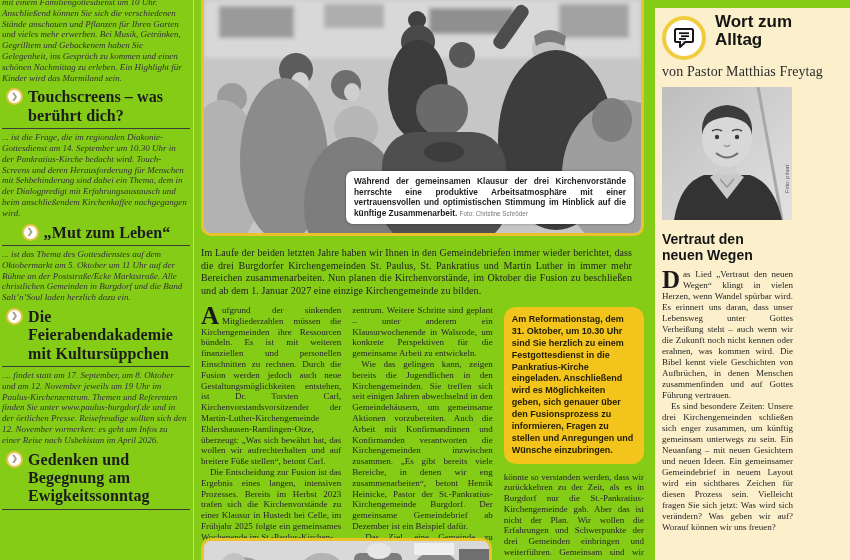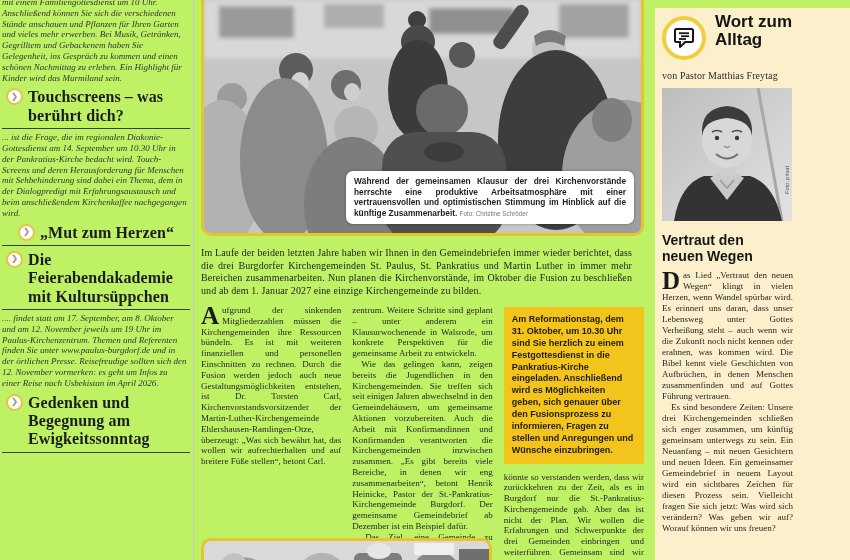--- a/index.html
+++ b/index.html
@@ -1,16 +1,16 @@
 <!DOCTYPE html>
 <html lang="de"><head>
 <meta charset="utf-8">
 <style>
   html,body{margin:0;padding:0;background:#888;}
-  .page{position:relative;width:850px;height:560px;background:#bef264;overflow:hidden;
+  .page{position:relative;width:850px;height:560px;background:#84cc16;overflow:hidden;
         font-family:"Liberation Serif","DejaVu Serif",serif;color:#222;}
 
   
   .left-col{position:absolute;left:0;top:0;width:190px;height:560px;padding:0 0 0 2px;box-sizing:border-box;}
   .sb-section{margin-top:-3px;}
   .sb-section + .sb-section{margin-top:4px;}
   .sb-head{display:flex;justify-content:center;align-items:flex-start;gap:5px;margin:5px 4px 0 4px;}
   .chev-circle{flex:0 0 auto;width:13px;height:13px;border:2px solid #e5c44c;border-radius:50%;
                display:flex;align-items:center;justify-content:center;background:#fff;}
   .chev-circle span{font-size:8px;line-height:1;color:#a39c8c;font-family:"Liberation Sans",sans-serif;font-weight:bold;}
@@ -29,36 +29,36 @@
   .caption-box{position:absolute;right:7px;bottom:9px;width:272px;background:#ffffff;border-radius:7px;
                padding:5px 8px 5px 8px;font-family:"Liberation Sans",sans-serif;font-size:8.3px;
                font-weight:bold;line-height:1.3;color:#1d1d1d;text-align:justify;box-shadow:0 0 3px rgba(0,0,0,.35);}
   .caption-credit{font-weight:normal;font-size:6.3px;color:#777;white-space:nowrap;}
   .intro{margin:11px 12px 0 0;font-size:10px;line-height:1.25;text-align:justify;color:#1e1e1e;letter-spacing:.1px;}
   .cols{display:flex;gap:11px;margin-top:8px;height:258px;overflow:hidden;}
   .mcol{flex:1 1 0;min-width:0;}
   .mcol p{margin:0;font-size:9px;line-height:1.2;text-align:justify;color:#262626;}
   .mcol p.pind{text-indent:9px;}
   .dropcap{float:left;font-size:25px;line-height:20px;font-weight:bold;padding:1px 3px 0 0;color:#1a1a1a;}
-  .info-box{background:#f2c41c;border-radius:2px;padding:7px 8px;margin:2px 0 8px 0;
+  .info-box{background:#f2c41c;border-radius:12px;padding:7px 8px;margin:2px 0 8px 0;
             font-family:"Liberation Sans",sans-serif;font-size:9px;font-weight:bold;line-height:1.32;
             color:#201c00;}
   .bottom-photo{position:absolute;left:0;top:538px;width:285px;height:60px;margin:0;
                 border:3px solid #e9c32a;border-bottom:none;border-radius:10px 10px 0 0;overflow:hidden;background:#d6d6d6;}
   .bottom-photo svg{position:absolute;inset:0;width:100%;height:100%;}
 
   
   .right-col{position:absolute;left:655px;top:8px;width:195px;height:560px;background:#fbf0cb;
              box-sizing:border-box;padding:5px 0 0 7px;}
   .wza-head{display:flex;align-items:flex-start;gap:9px;}
   .icon-circle{flex:0 0 auto;width:36px;height:36px;margin-top:3px;border:4px solid #f0cd3e;border-radius:50%;
                background:#fff;display:flex;align-items:center;justify-content:center;}
   .wza-title{margin:0;font-family:"Liberation Sans",sans-serif;font-weight:bold;font-size:17px;
              line-height:1.08;color:#141414;width:95px;}
-  .byline{margin-top:10px;font-size:10px;color:#2b2b2b;letter-spacing:.1px;}
+  .byline{margin-top:4px;font-size:14px;color:#2b2b2b;letter-spacing:.1px;}
   .portrait{position:relative;margin:7px 0 0 0;width:130px;height:133px;background:#c9c9c9;overflow:visible;}
   .portrait svg{position:absolute;left:0;top:0;width:130px;height:133px;}
   .rot-credit{position:absolute;right:-9px;bottom:38px;transform:rotate(-90deg);transform-origin:center;
               font-family:"Liberation Sans",sans-serif;font-size:5.6px;color:#555;}
   .rs-heading{margin:12px 0 6px 0;font-family:"Liberation Sans",sans-serif;font-weight:bold;
               font-size:14px;line-height:1.12;color:#151515;width:112px;}
   .rs-body p{margin:0;width:131px;font-size:9px;line-height:1.22;text-align:justify;color:#262626;}
   .rs-body p.pind{text-indent:9px;}
 </style>
 </head>
@@ -81,23 +81,24 @@
       </div>
       <hr class="sb-rule">
       <p class="sb-body">... ist die Frage, die im regionalen Diakonie-Gottesdienst am 14. September um 10.30 Uhr in der Pankratius-Kirche bedacht wird. Touch-Screens und deren Herausforderung für Menschen mit Sehbehinderung sind dabei ein Thema, dem in der Dialogpredigt mit Erfahrungsaustausch und beim anschließendem Kirchenkaffee nachgegangen wird.</p>
     </div>
 
     <div class="sb-section">
       <div class="sb-head">
         <span class="chev-circle">
             <span>❯</span>
           </span>
-        <h3>„Mut zum Herzen“</h3>
-      </div>
-      <hr class="sb-rule">
+        <h3>„Mut zum Leben“</h3>
+      </div>
+      <hr class="sb-rule">
+      <p class="sb-body">... ist das Thema des Gottesdienstes auf dem Oktobermarkt am 5. Oktober um 11 Uhr auf der Bühne an der Poststraße/Ecke Marktstraße. Alle christlichen Gemeinden in Burgdorf und die Band Salt’n’Soul laden herzlich dazu ein.</p>
     </div>
 
     <div class="sb-section">
       <div class="sb-head">
         <span class="chev-circle">
             <span>❯</span>
           </span>
         <h3>Die Feierabendakademie mit Kultursüppchen</h3>
       </div>
       <hr class="sb-rule">
@@ -176,20 +177,21 @@
         <span>Während der gemeinsamen Klausur der drei Kirchenvorstände herrschte eine produktive Arbeitsatmosphäre mit einer vertrauensvollen und optimistischen Stimmung im Hinblick auf die künftige Zusammenarbeit.</span>
         <span class="caption-credit">Foto: Christine Schröder</span>
       </figcaption>
     </figure>
 
     <p class="intro">Im Laufe der beiden letzten Jahre haben wir Ihnen in den Gemeindebriefen immer wieder berichtet, dass die drei Burgdorfer Kirchengemeinden St. Paulus, St. Pankratius und Martin Luther in immer mehr Bereichen zusammenarbeiten. Nun planen die Kirchenvorstände, im Oktober die Fusion zu beschließen und ab dem 1. Januar 2027 eine einzige Kirchengemeinde zu bilden.</p>
 
     <div class="cols">
       <div class="mcol">
         <p><span class="dropcap">A</span><span>ufgrund der sinkenden Mitgliederzahlen müssen die Kirchengemeinden ihre Ressourcen bündeln. Es ist mit weiteren finanziellen und personellen Einschnitten zu rechnen. Durch die Fusion werden jedoch auch neue Gestaltungsmöglichkeiten entstehen, ist Dr. Torsten Carl, Kirchenvorstandsvorsitzender der Martin-Luther-Kirchengemeinde Ehlershausen-Ramlingen-Otze, überzeugt: „Was sich bewährt hat, das wollen wir aufrechterhalten und auf breitere Füße stellen“, betont Carl.</span></p>
+        <p class="pind">Die Entscheidung zur Fusion ist das Ergebnis eines langen, intensiven Prozesses. Bereits im Herbst 2023 trafen sich die Kirchenvorstände zu einer Klausur in Hustedt bei Celle, im Frühjahr 2025 folgte ein gemeinsames Wochenende im St.-Paulus-Kirchen-</p>
       </div>
       <div class="mcol">
         <p>zentrum. Weitere Schritte sind geplant – unter anderem ein Klausurwochenende in Walsrode, um konkrete Perspektiven für die gemeinsame Arbeit zu entwickeln.</p>
         <p class="pind">Wie das gelingen kann, zeigen bereits die Jugendlichen in den Kirchengemeinden. Sie treffen sich seit einigen Jahren abwechselnd in den Gemeindehäusern, um gemeinsame Aktionen vorzubereiten. Auch die Arbeit mit Konfirmandinnen und Konfirmanden verantworten die Kirchengemeinden inzwischen zusammen. „Es gibt bereits viele Bereiche, in denen wir eng zusammenarbeiten“, betont Henrik Heinicke, Pastor der St.-Pankratius-Kirchengemeinde Burgdorf. Der gemeinsame Gemeindebrief ab Dezember ist ein Beispiel dafür.</p>
         <p class="pind">„Das Ziel, eine Gemeinde zu werden,</p>
       </div>
       <div class="mcol">
         <div class="info-box">Am Reformationstag, dem 31. Oktober, um 10.30 Uhr sind Sie herzlich zu einem Festgottesdienst in die Pankratius-Kirche eingeladen. Anschließend wird es Möglichkeiten geben, sich genauer über den Fusionsprozess zu informieren, Fragen zu stellen und Anregungen und Wünsche einzubringen.</div>
         <p>könnte so verstanden werden, dass wir zurückkehren zu der Zeit, als es in Burgdorf nur die St.-Pankratius-Kirchengemeinde gab. Aber das ist nicht der Plan. Wir wollen die Erfahrungen und Schwerpunkte der drei Gemeinden einbringen und weiterführen. Gemeinsam sind wir stärker“, erklärt Christine Gieseler, Kirchenvorsteherin der St.-Paulus-Kirchengemeinde.</p>
 

